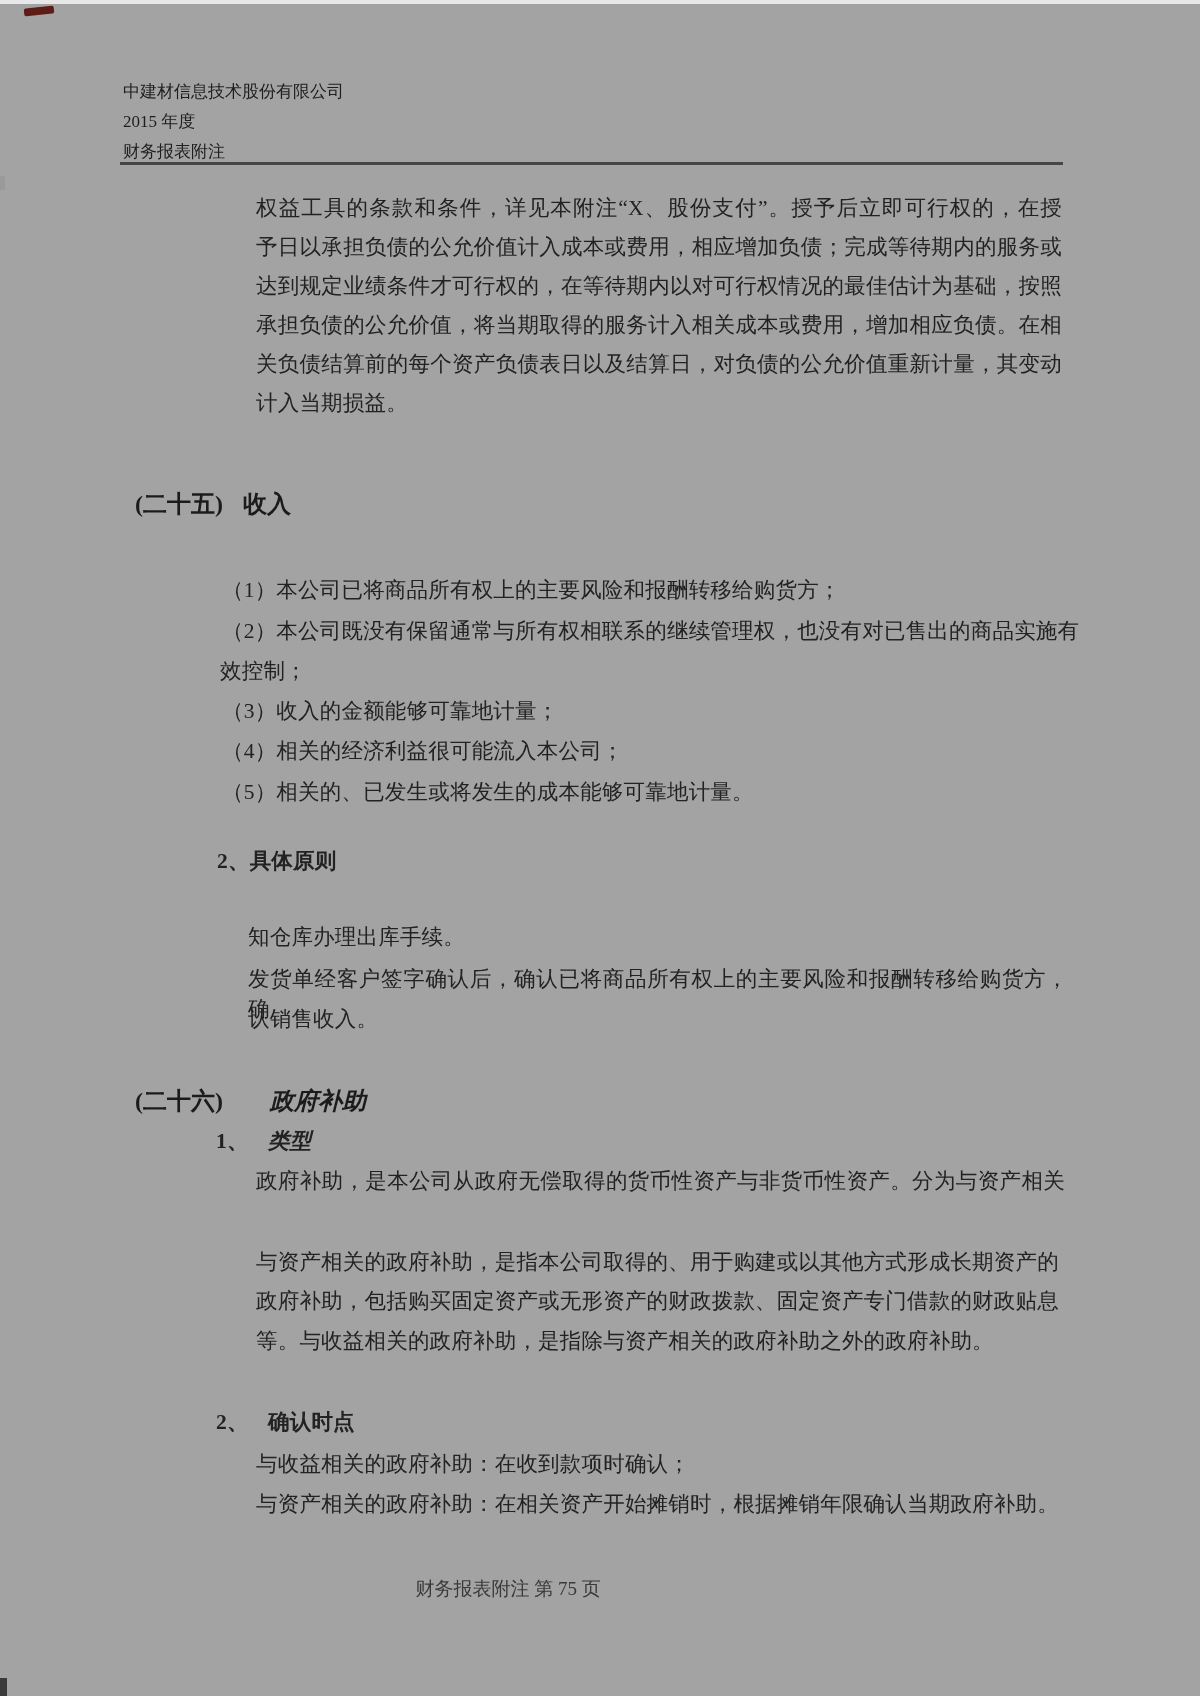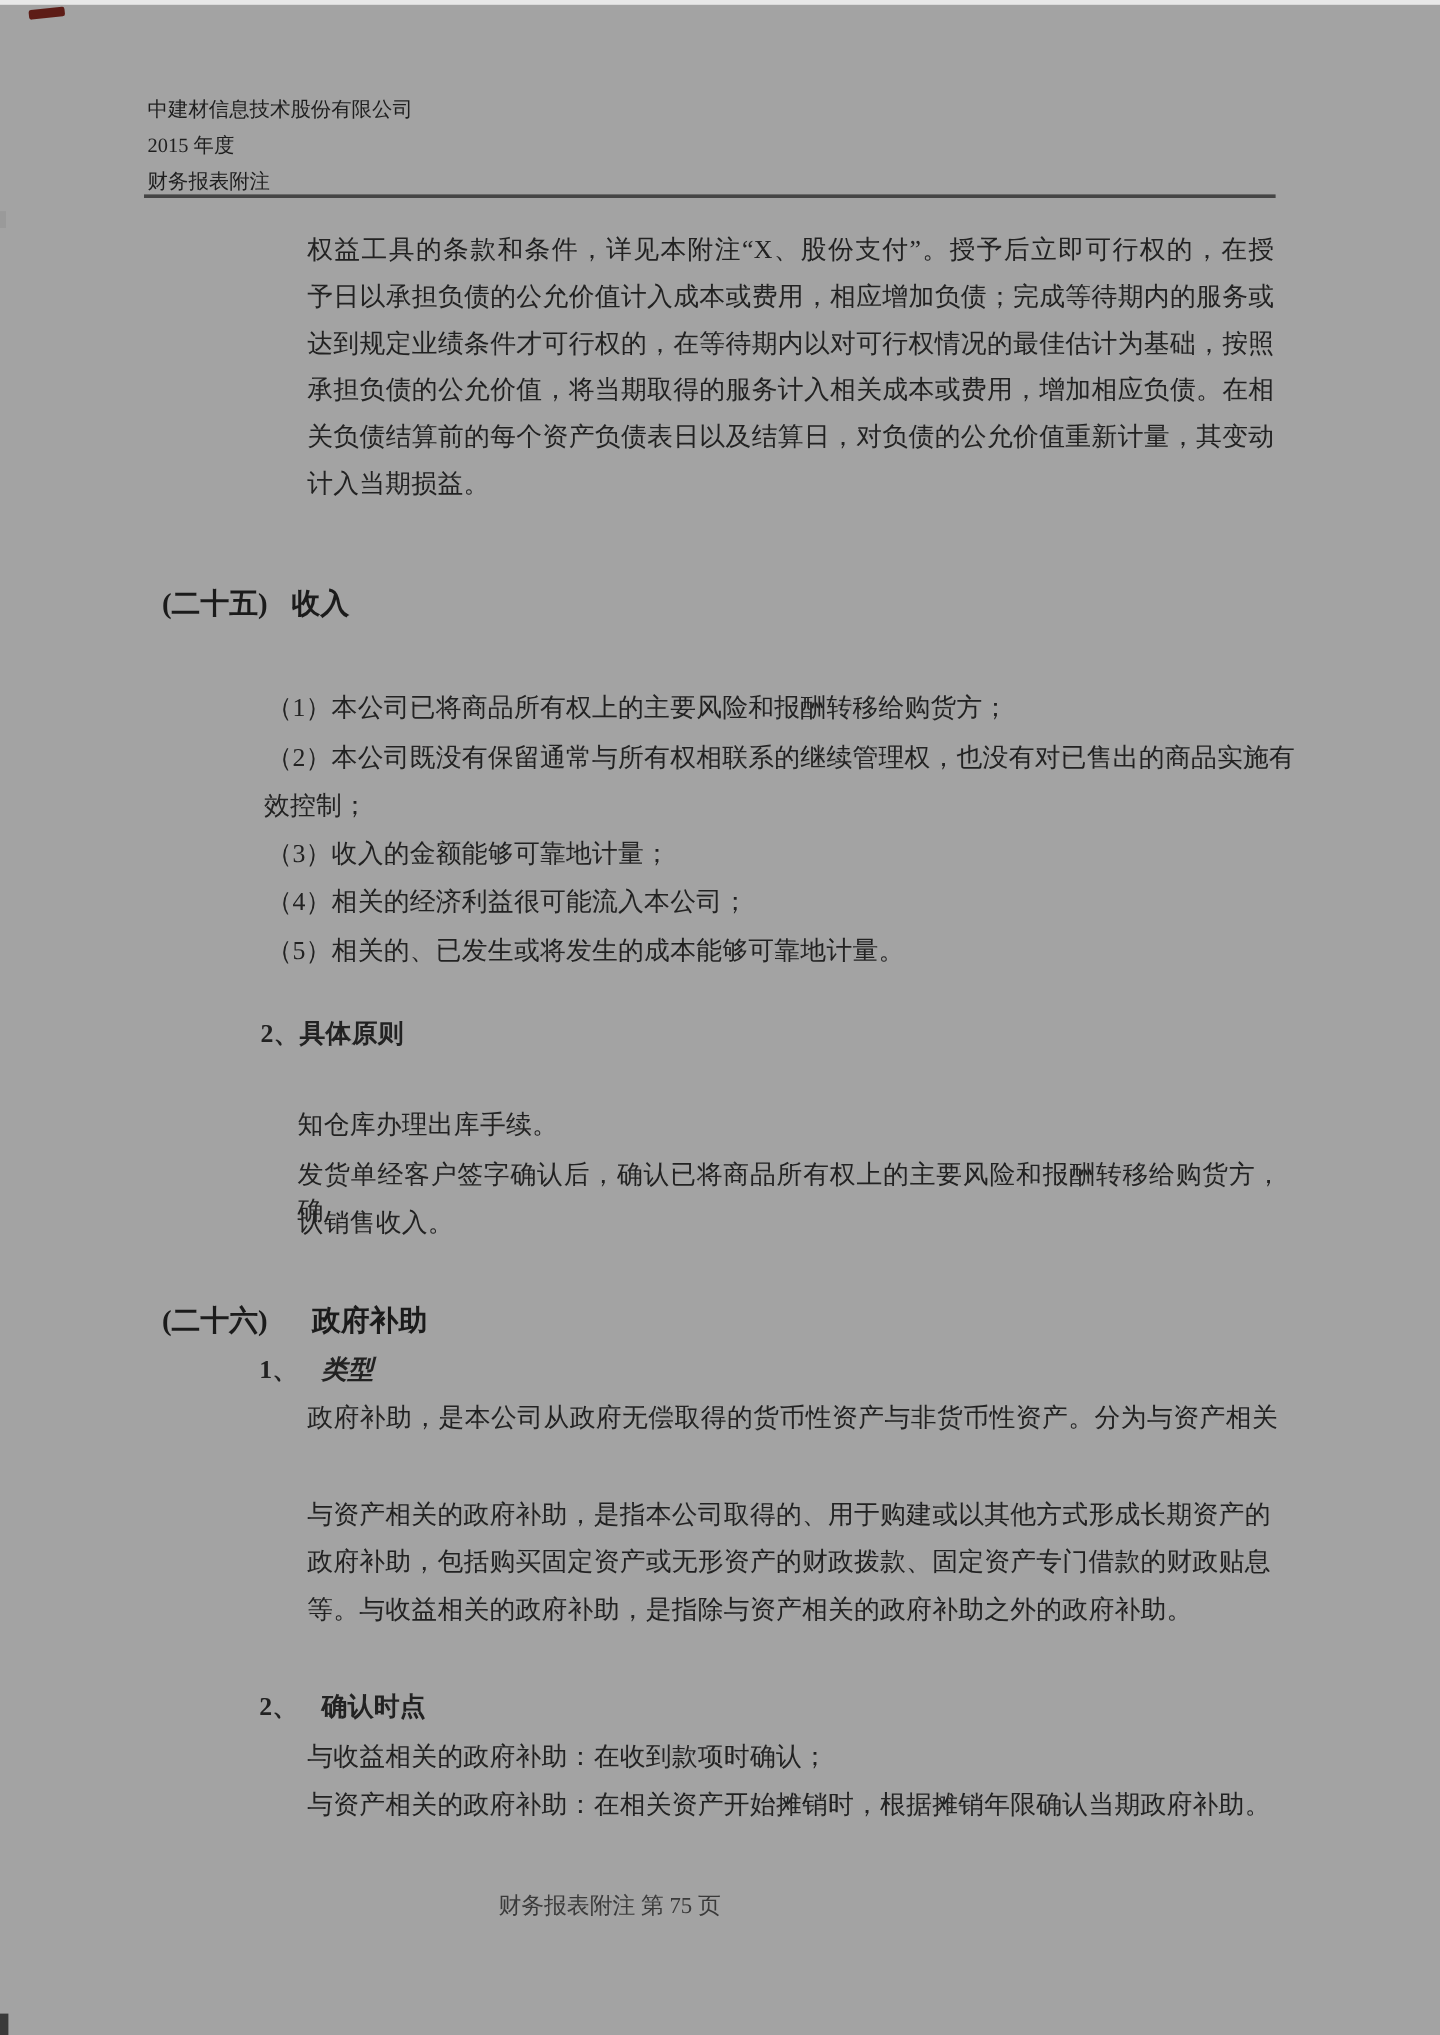--- a/index.html
+++ b/index.html
@@ -92,21 +92,21 @@
   <div class="ln" style="left:222px;top:692px;">（3）收入的金额能够可靠地计量；</div>
   <div class="ln" style="left:222px;top:732px;">（4）相关的经济利益很可能流入本公司；</div>
   <div class="ln" style="left:222px;top:773px;">（5）相关的、已发生或将发生的成本能够可靠地计量。</div>
 
   <div class="ln sb" style="left:217px;top:842px;">2、具体原则</div>
   <div class="ln" style="left:248px;top:918px;">知仓库办理出库手续。</div>
   <div class="ln j" style="left:248px;top:960px;width:820px;">发货单经客户签字确认后，确认已将商品所有权上的主要风险和报酬转移给购货方，确</div>
   <div class="ln" style="left:248px;top:1000px;">认销售收入。</div>
 
   <div class="h1" style="left:135px;top:1081px;">(二十六)</div>
-  <div class="h1" style="left:260px;top:1081px;">政府补助</div>
+  <div class="h1" style="left:270px;top:1081px;font-style:italic;">政府补助</div>
 
   <div class="ln b" style="left:216px;top:1122px;">1、</div>
   <div class="ln b" style="left:268px;top:1122px;font-style:italic;">类型</div>
 
   <div class="ln j" style="left:256px;top:1162px;width:809px;">政府补助，是本公司从政府无偿取得的货币性资产与非货币性资产。分为与资产相关</div>
   <div class="ln" style="left:256px;top:1243px;">与资产相关的政府补助，是指本公司取得的、用于购建或以其他方式形成长期资产的</div>
   <div class="ln" style="left:256px;top:1282px;">政府补助，包括购买固定资产或无形资产的财政拨款、固定资产专门借款的财政贴息</div>
   <div class="ln" style="left:256px;top:1322px;">等。与收益相关的政府补助，是指除与资产相关的政府补助之外的政府补助。</div>
 
   <div class="ln b" style="left:216px;top:1403px;">2、</div>

